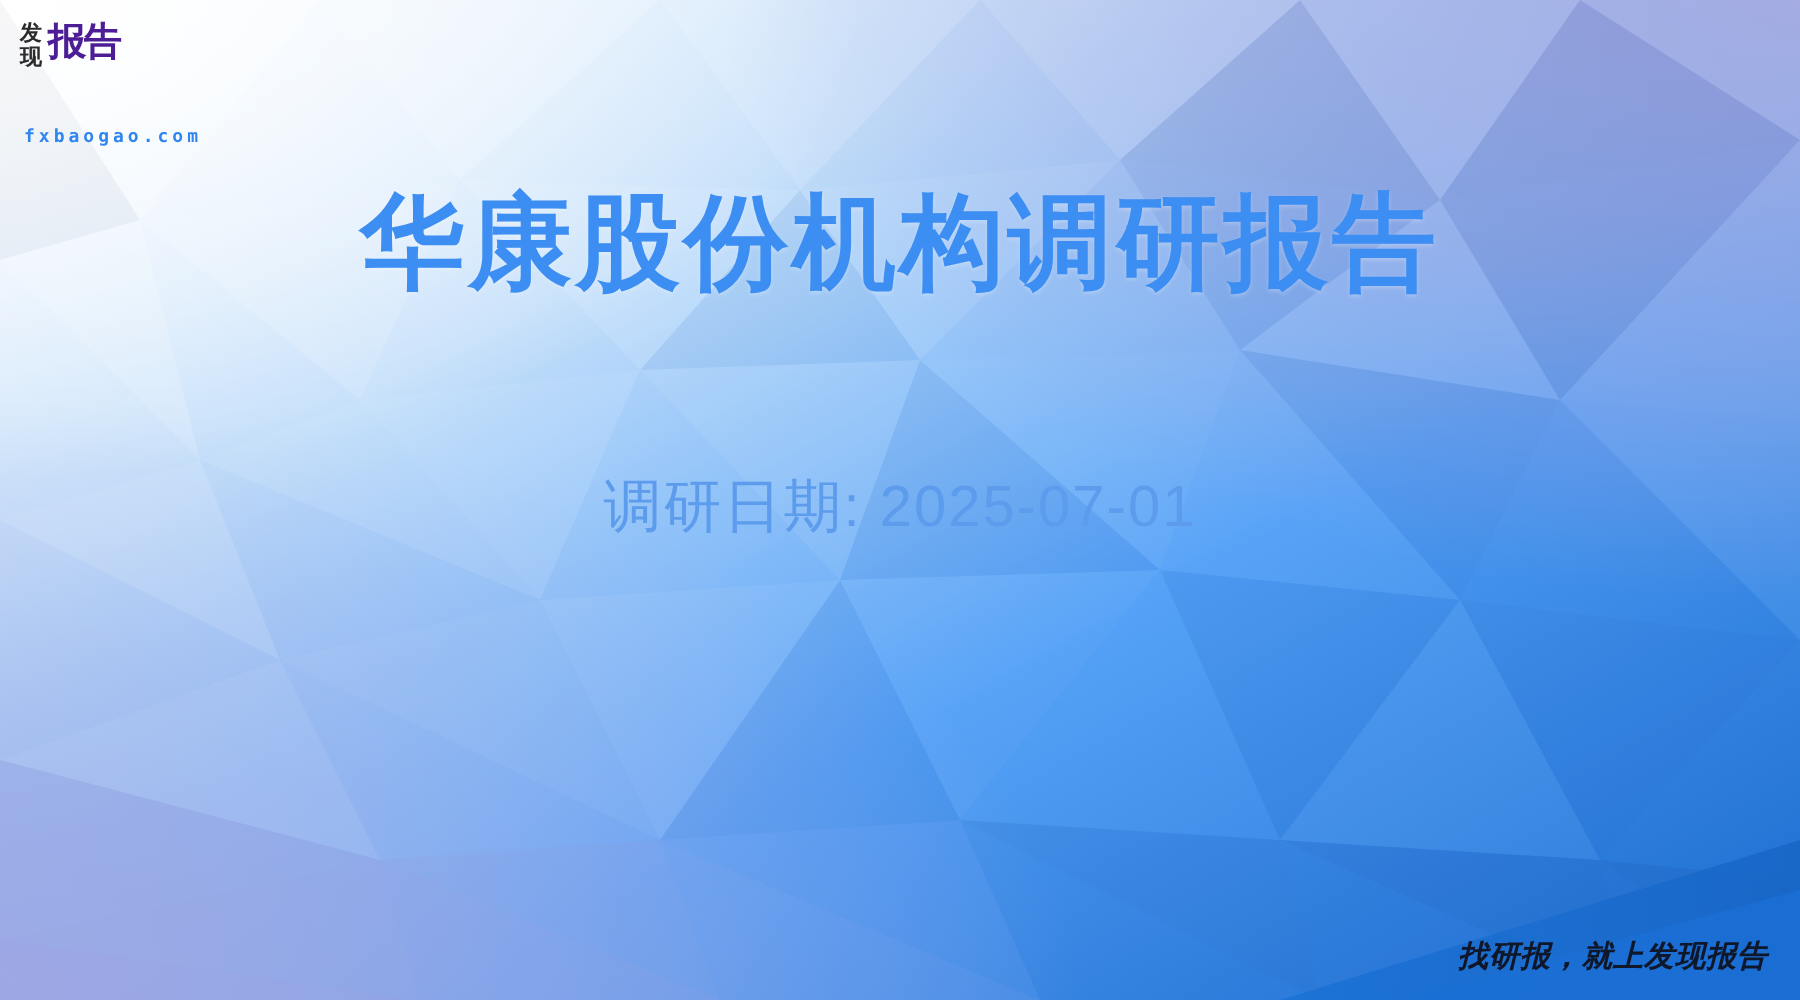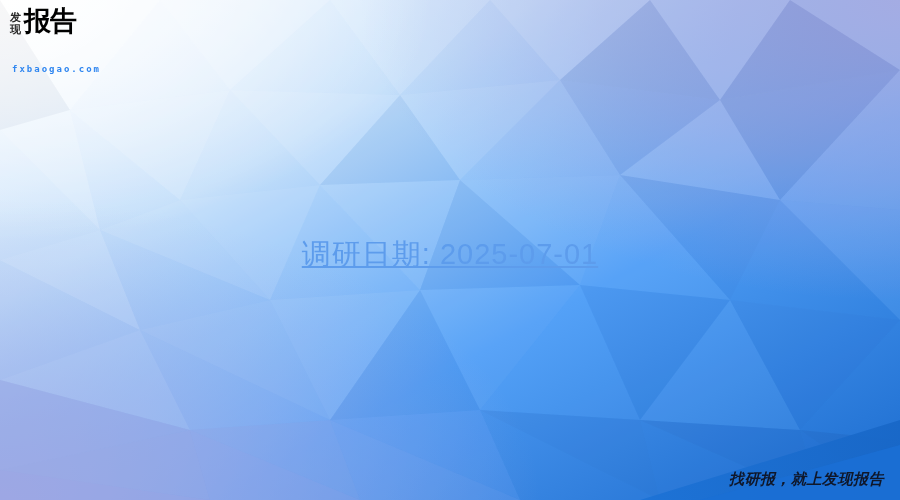--- a/index.html
+++ b/index.html
@@ -49,24 +49,24 @@
     flex-direction: column;
     font-size: 11px;
     line-height: 12px;
     font-weight: 700;
     color: #2b2b2b;
     letter-spacing: 0px;
     margin-top: 3px;
     margin-right: 3px;
   }
   #logo-cn-big {
-    font-size: 27px;
+    font-size: 19px;
     line-height: 27px;
     font-weight: 900;
-    color: #000000;
+    color: #4c1d95;
     letter-spacing: -1px;
   }
   #logo-url {
     position: absolute;
     left: 2px;
     top: 32px;
     font-size: 9px;
     line-height: 10px;
     font-weight: 700;
     color: #2f86f0;
@@ -97,21 +97,20 @@
     left: 0;
     right: 0;
     top: 234px;
     text-align: center;
     font-size: 29px;
     line-height: 40px;
     font-weight: 400;
     color: #5d9cec;
     letter-spacing: 1px;
     z-index: 5;
-    text-decoration: underline;
   }
 
   
   #footer-slogan {
     position: absolute;
     right: 16px;
     bottom: 11px;
     font-size: 15px;
     line-height: 20px;
     font-weight: 700;
@@ -237,18 +236,19 @@
     <div id="logo-mark">
       <div id="logo-cn-small">
         <span>发</span>
         <span>现</span>
       </div>
       <div id="logo-cn-big">报告</div>
     </div>
     <div id="logo-url">fxbaogao.com</div>
   </div>
 
+  <div id="title">华康股份机构调研报告</div>
 
   <div id="subtitle">调研日期: 2025-07-01</div>
 
   <div id="footer-slogan">找研报，就上发现报告</div>
 
 </div>
 
 </body></html>

